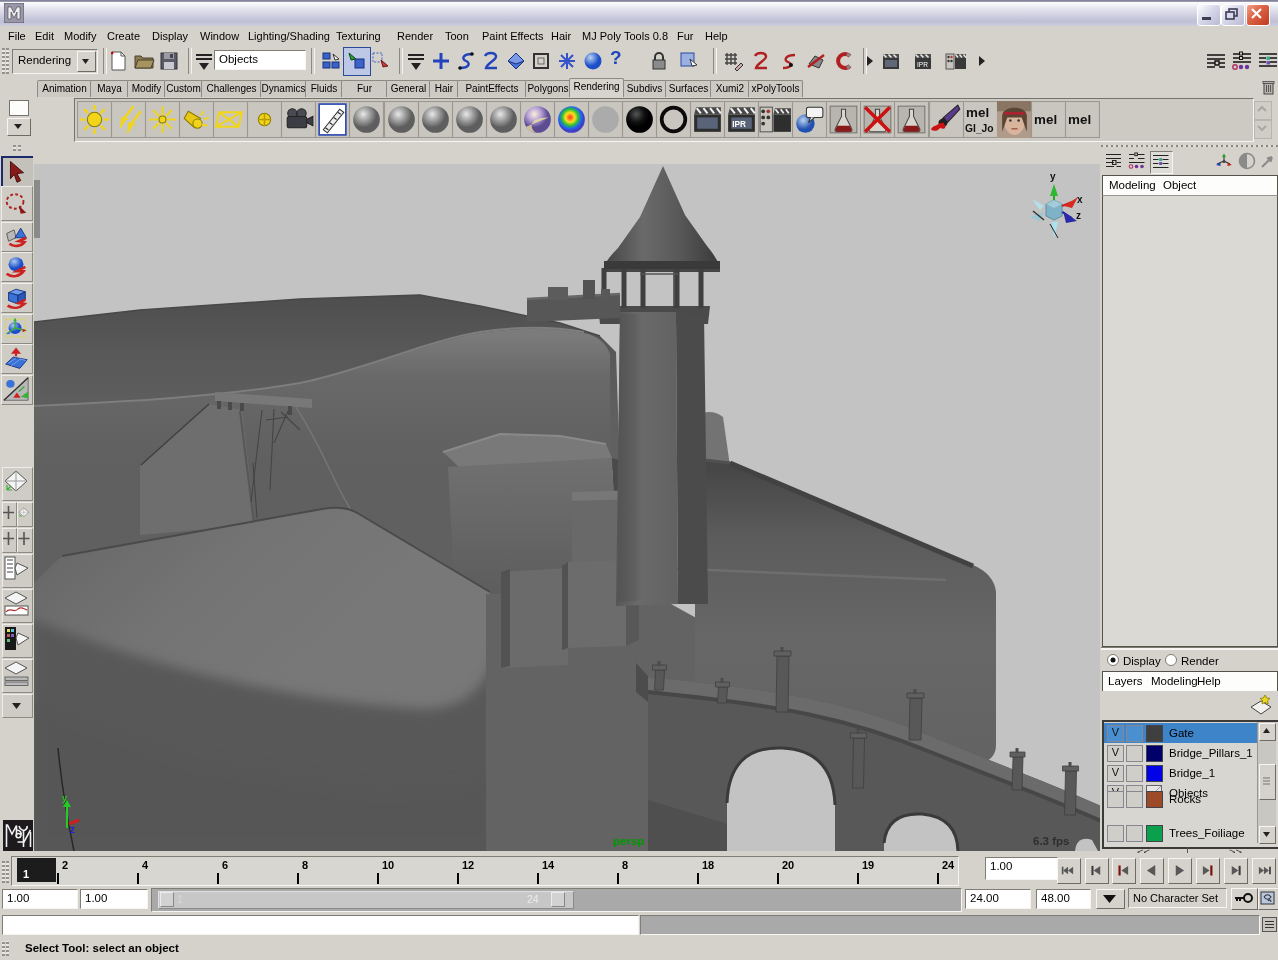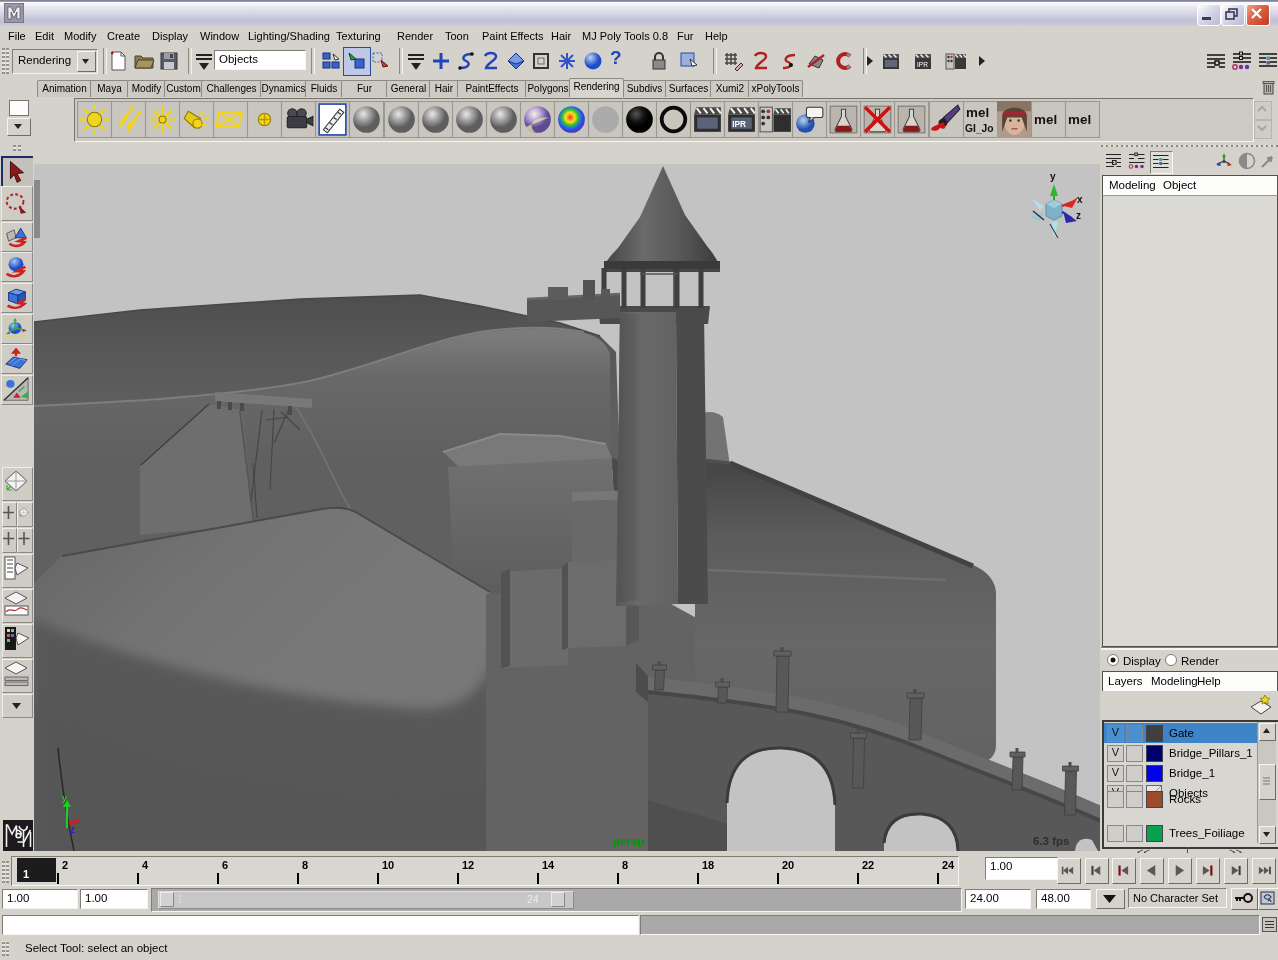--- a/index.html
+++ b/index.html
@@ -25,21 +25,21 @@
 .sic{position:absolute;top:2px;width:35px;height:37px;}
 #toolbox{left:0;top:143px;width:33px;height:710px;background:#d5d2cb;}
 .tool{position:absolute;left:2px;width:29px;height:33px;border:1px solid;border-color:#eeede9 #8d8a82 #8d8a82 #eeede9;background:#cfccc5;}
 #viewport{left:33px;top:143px;width:1068px;height:710px;background:#d5d2cb;}
 #panelmenu{position:absolute;left:1px;top:2px;width:1065px;height:18px;background:#f2f1ee;border-bottom:1px solid #8d8a82;}
 #panelmenu span{position:absolute;top:2px;font-size:11.5px;color:#000;}
 #rightpanel{left:1101px;top:143px;width:177px;height:710px;background:#d5d2cb;}
 #timerow{left:0;top:853px;width:1278px;height:33px;background:#d5d2cb;}
 #rangerow{left:0;top:886px;width:1278px;height:27px;background:#d5d2cb;}
 #cmdrow{left:0;top:913px;width:1278px;height:24px;background:#d5d2cb;}
-#helprow{left:0;top:937px;width:1278px;height:23px;background:#d5d2cb;}
+#helprow{left:0;top:937px;width:1278px;height:23px;background:#d5d2cb;font-weight:bold;}
 .fld{position:absolute;border:1px solid;border-color:#807d75 #f6f5f2 #f6f5f2 #807d75;background:#fff;font-size:11.5px;color:#000;padding:2px 0 0 4px;overflow:hidden;}
 .pbtn{position:absolute;top:5px;width:26px;height:26px;border:1px solid;border-color:#f6f5f2 #6e6b64 #6e6b64 #f6f5f2;background:#d5d2cb;}
 .tick{position:absolute;width:2px;height:11px;background:#000;top:16px;}
 .tnum{position:absolute;top:2px;font-size:11px;font-weight:bold;color:#000;}
 </style></head>
 <body>
 <div id="root">
 
 <div id="titlebar" class="abs">
   <svg class="abs" style="left:4px;top:3px" width="20" height="20">
@@ -944,21 +944,21 @@
         <div class="tnum" style="left:450px">12</div>
         <div class="tick" style="left:525px"></div>
         <div class="tnum" style="left:530px">14</div>
         <div class="tick" style="left:605px"></div>
         <div class="tnum" style="left:610px">8</div>
         <div class="tick" style="left:685px"></div>
         <div class="tnum" style="left:690px">18</div>
         <div class="tick" style="left:765px"></div>
         <div class="tnum" style="left:770px">20</div>
         <div class="tick" style="left:845px"></div>
-        <div class="tnum" style="left:850px">22</div>
+        <div class="tnum" style="left:850px">19</div>
         <div class="tick" style="left:925px"></div>
         <div class="tnum" style="left:930px">24</div>
       </div>
       <div class="fld abs" style="left:985px;top:4px;width:67px;height:19px">1.00</div>
       <div class="pbtn" style="left:1057px;width:22px;height:24px"><svg width="21" height="23" viewBox="0 0 25 26">
           <path d="M6 13 l6-4.5 v9 Z M12 13 l6-4.5 v9 Z" fill="#585858"></path>
           <rect x="4.5" y="8.5" width="2" height="9" fill="#585858"></rect>
         </svg></div>
       <div class="pbtn" style="left:1085px;width:22px;height:24px"><svg width="21" height="23" viewBox="0 0 25 26">
           <path d="M9 13 l8-5.5 v11 Z" fill="#585858"></path>

